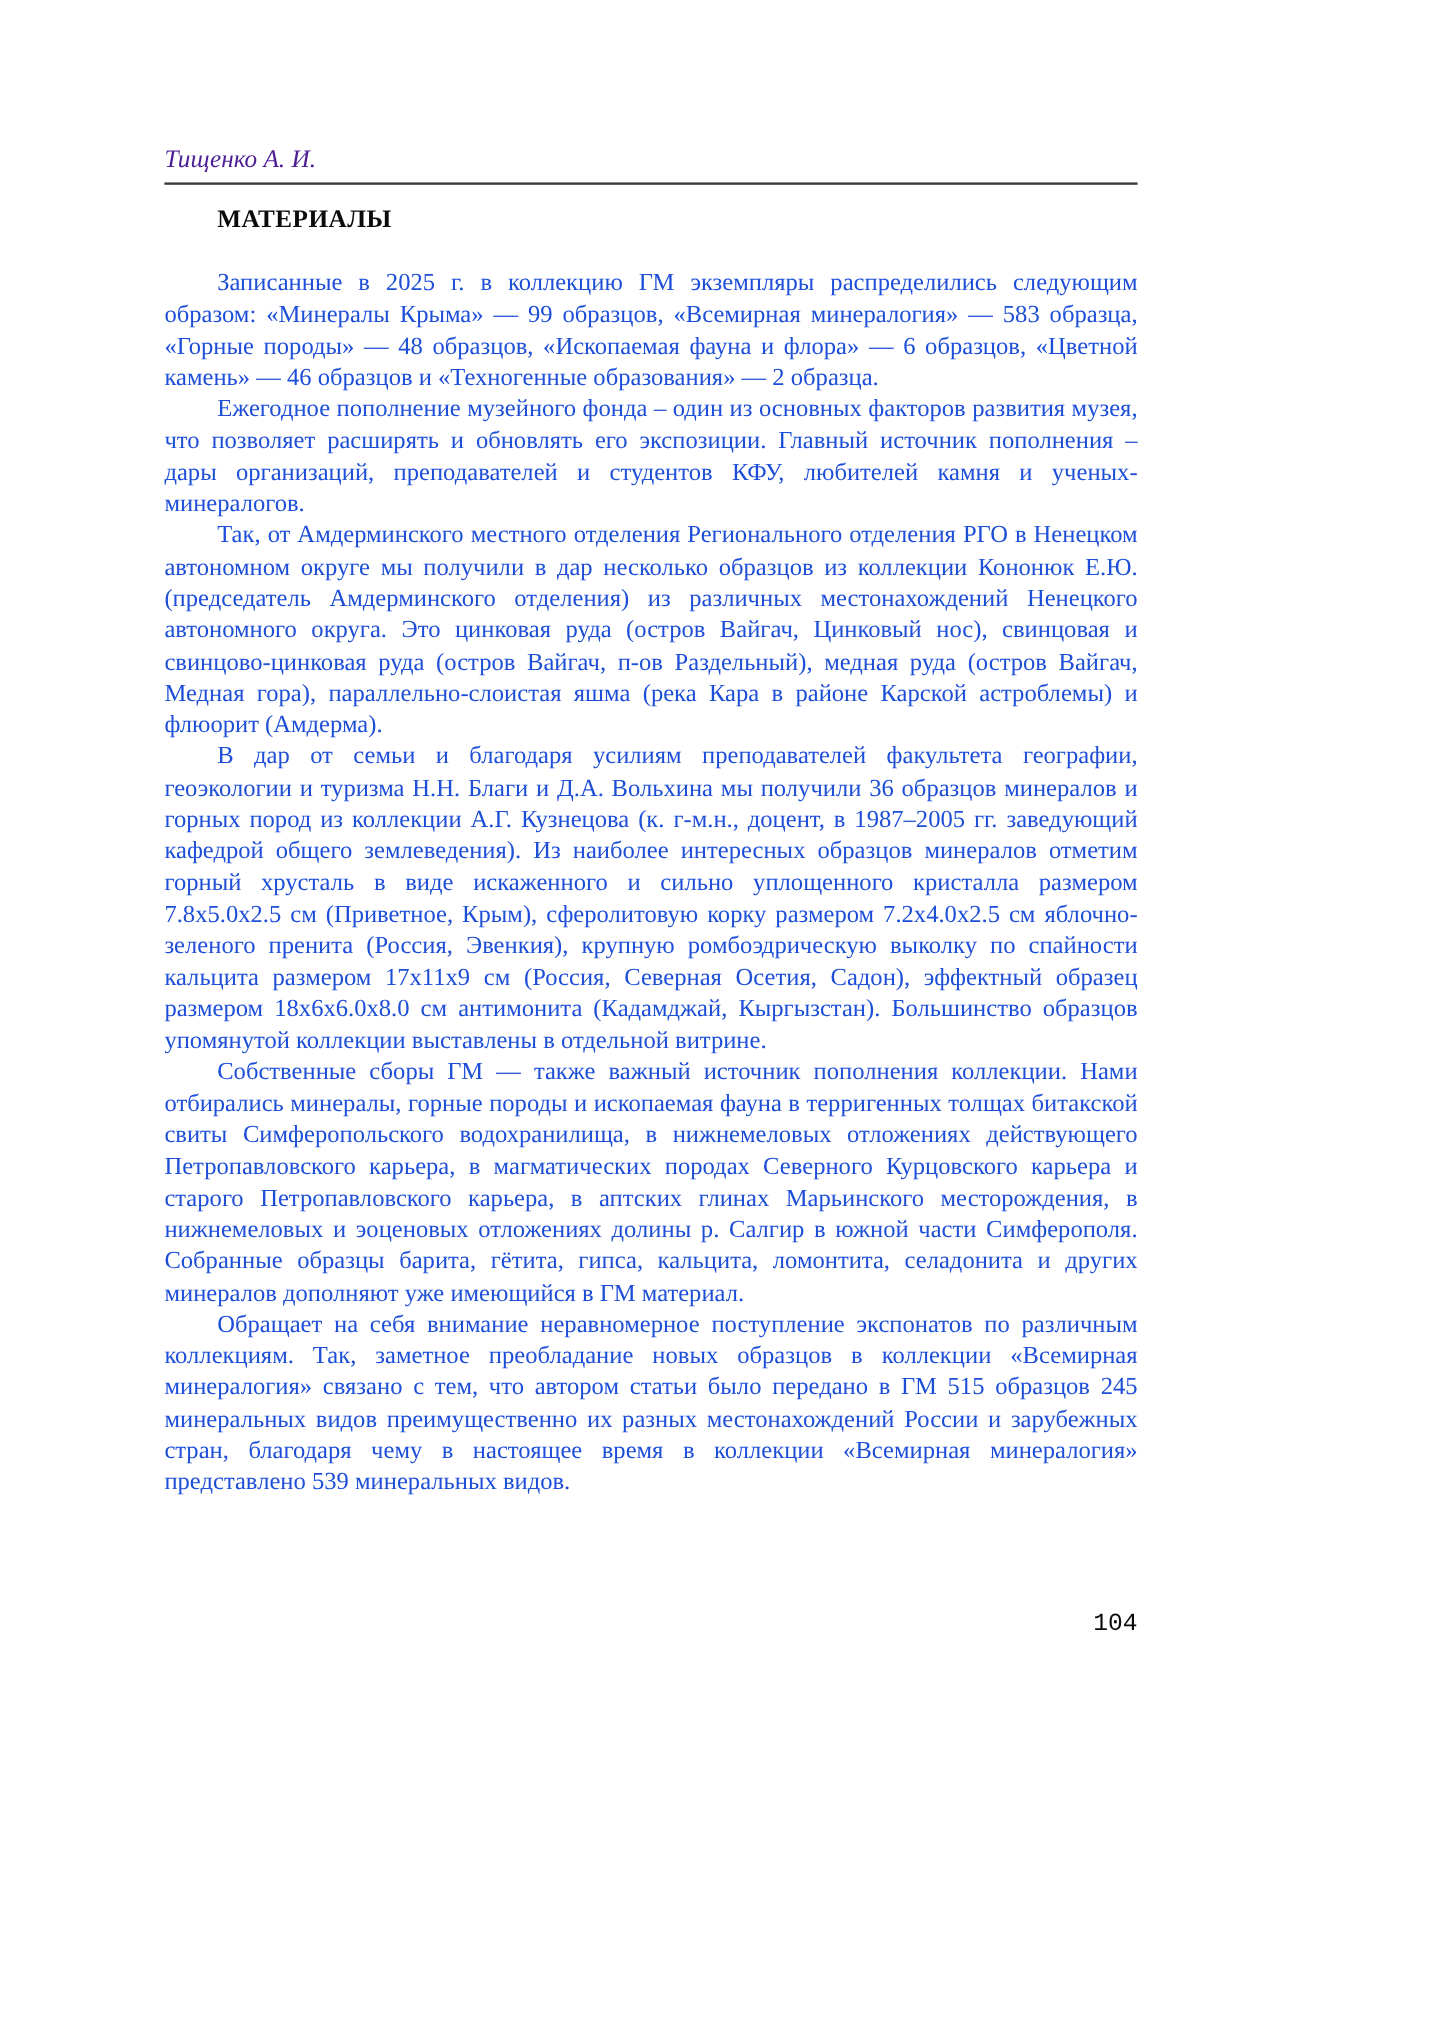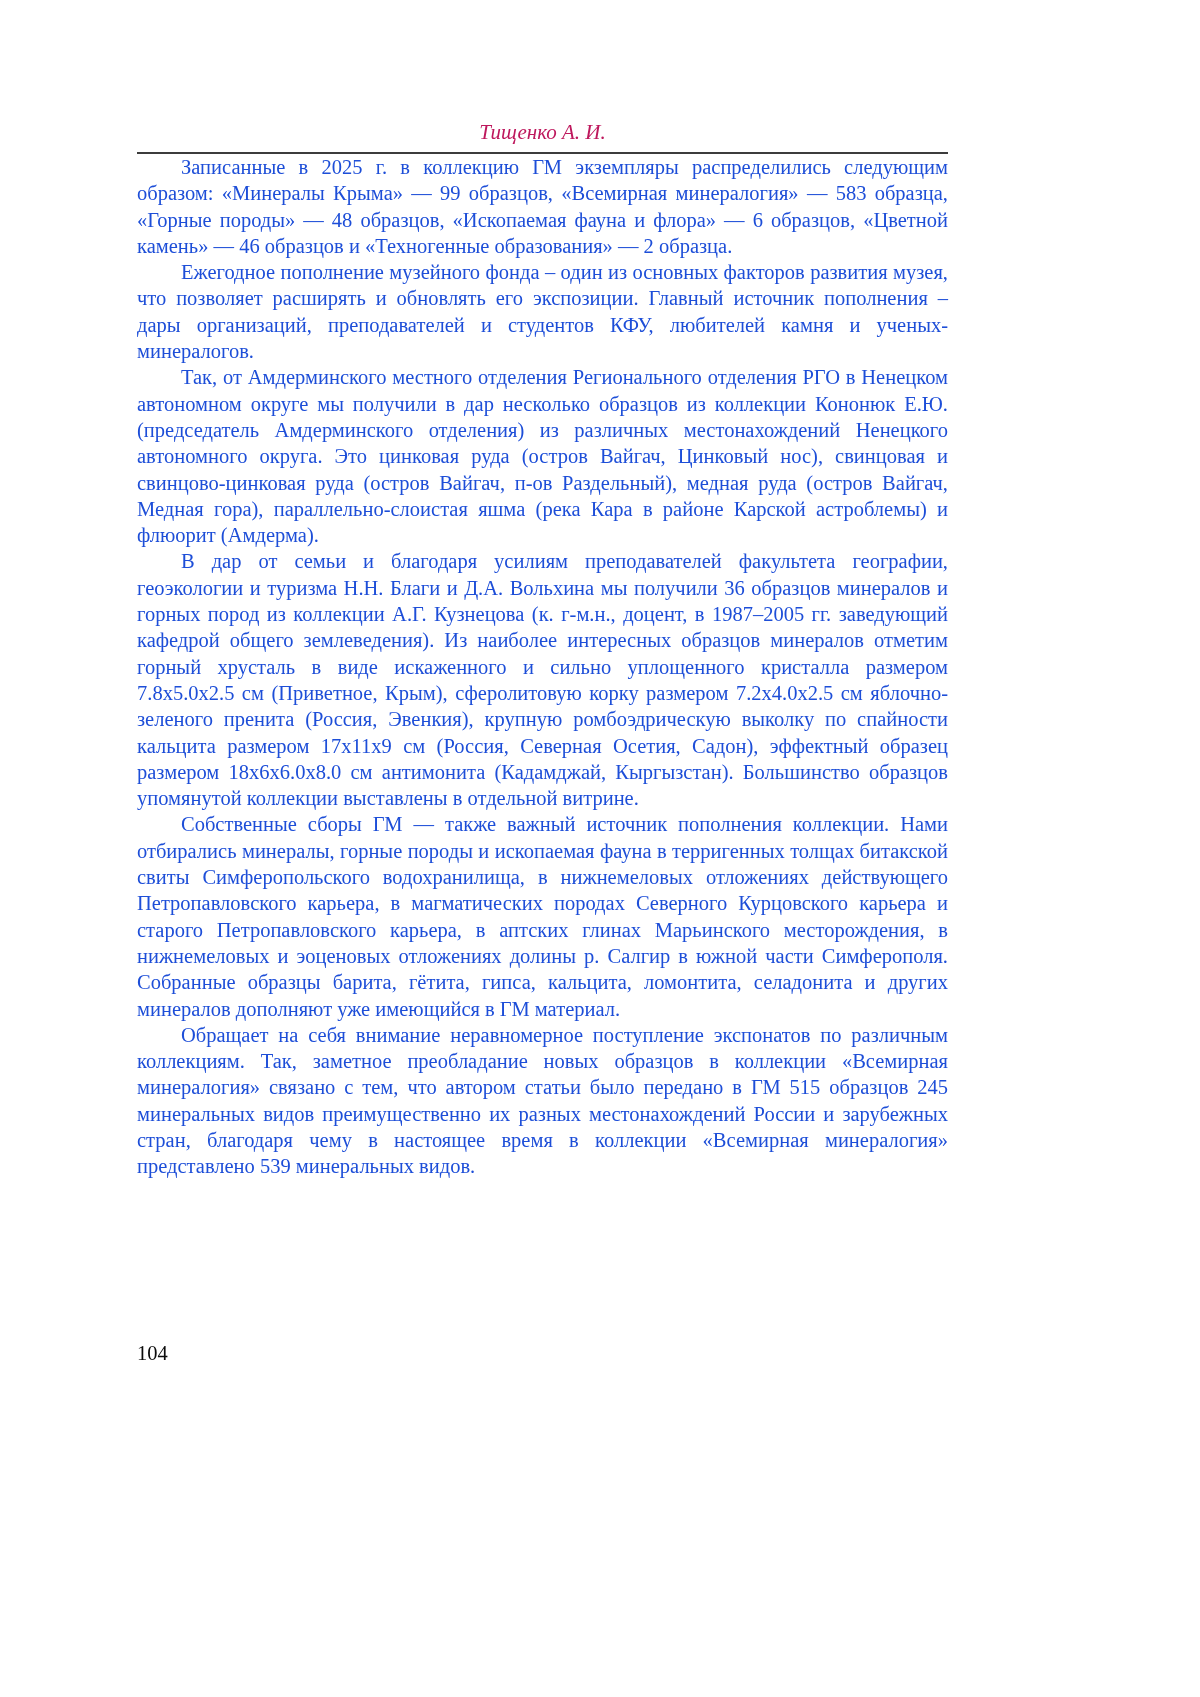--- a/index.html
+++ b/index.html
@@ -19,22 +19,22 @@
   .text-block {
     position: absolute;
     left: 137px;
     top: 118px;
     width: 811px;
   }
   .running-head {
     font-size: 21px;
     font-style: italic;
     line-height: 28px;
-    text-align: center;
-    color: #be185d;
+    text-align: left;
+    color: #4c1d95;
   }
   .head-rule {
     height: 2px;
     background: #3c3c3c;
     margin-top: 6px;
   }
   .section-title {
     font-size: 21px;
     font-weight: 700;
     line-height: 27px;
@@ -47,32 +47,34 @@
     margin: 0;
     text-align: justify;
     text-indent: 44px;
     color: #1d4ed8;
   }
   .page-number {
     position: absolute;
     left: 137px;
     top: 1342px;
     width: 811px;
-    text-align: left;
+    text-align: right;
     font-size: 20.5px;
     color: #0b0b0b;
+    font-family: Liberation Mono, monospace;
   }
 </style>
 </head>
 <body>
 
 <div class="page">
   <div class="text-block">
     <div class="running-head">Тищенко А. И.</div>
     <div class="head-rule"></div>
+    <h1 class="section-title">МАТЕРИАЛЫ</h1>
     <p class="body-par">Записанные в 2025 г. в коллекцию ГМ экземпляры распределились следующим образом: «Минералы Крыма» — 99 образцов, «Всемирная минералогия» — 583 образца, «Горные породы» — 48 образцов, «Ископаемая фауна и флора» — 6 образцов, «Цветной камень» — 46 образцов и «Техногенные образования» — 2 образца.</p>
     <p class="body-par">Ежегодное пополнение музейного фонда – один из основных факторов развития музея, что позволяет расширять и обновлять его экспозиции. Главный источник пополнения – дары организаций, преподавателей и студентов КФУ, любителей камня и ученых-минералогов.</p>
     <p class="body-par">Так, от Амдерминского местного отделения Регионального отделения РГО в Ненецком автономном округе мы получили в дар несколько образцов из коллекции Кононюк Е.Ю. (председатель Амдерминского отделения) из различных местонахождений Ненецкого автономного округа. Это цинковая руда (остров Вайгач, Цинковый нос), свинцовая и свинцово-цинковая руда (остров Вайгач, п-ов Раздельный), медная руда (остров Вайгач, Медная гора), параллельно-слоистая яшма (река Кара в районе Карской астроблемы) и флюорит (Амдерма).</p>
     <p class="body-par">В дар от семьи и благодаря усилиям преподавателей факультета географии, геоэкологии и туризма Н.Н. Благи и Д.А. Вольхина мы получили 36 образцов минералов и горных пород из коллекции А.Г. Кузнецова (к. г-м.н., доцент, в 1987–2005 гг. заведующий кафедрой общего землеведения). Из наиболее интересных образцов минералов отметим горный хрусталь в виде искаженного и сильно уплощенного кристалла размером 7.8х5.0х2.5 см (Приветное, Крым), сферолитовую корку размером 7.2х4.0х2.5 см яблочно-зеленого пренита (Россия, Эвенкия), крупную ромбоэдрическую выколку по спайности кальцита размером 17х11х9 см (Россия, Северная Осетия, Садон), эффектный образец размером 18х6х6.0х8.0 см антимонита (Кадамджай, Кыргызстан). Большинство образцов упомянутой коллекции выставлены в отдельной витрине.</p>
     <p class="body-par">Собственные сборы ГМ — также важный источник пополнения коллекции. Нами отбирались минералы, горные породы и ископаемая фауна в терригенных толщах битакской свиты Симферопольского водохранилища, в нижнемеловых отложениях действующего Петропавловского карьера, в магматических породах Северного Курцовского карьера и старого Петропавловского карьера, в аптских глинах Марьинского месторождения, в нижнемеловых и эоценовых отложениях долины р. Салгир в южной части Симферополя. Собранные образцы барита, гётита, гипса, кальцита, ломонтита, селадонита и других минералов дополняют уже имеющийся в ГМ материал.</p>
     <p class="body-par">Обращает на себя внимание неравномерное поступление экспонатов по различным коллекциям. Так, заметное преобладание новых образцов в коллекции «Всемирная минералогия» связано с тем, что автором статьи было передано в ГМ 515 образцов 245 минеральных видов преимущественно их разных местонахождений России и зарубежных стран, благодаря чему в настоящее время в коллекции «Всемирная минералогия» представлено 539 минеральных видов.</p>
   </div>
   <div class="page-number">104</div>
 </div>
 

